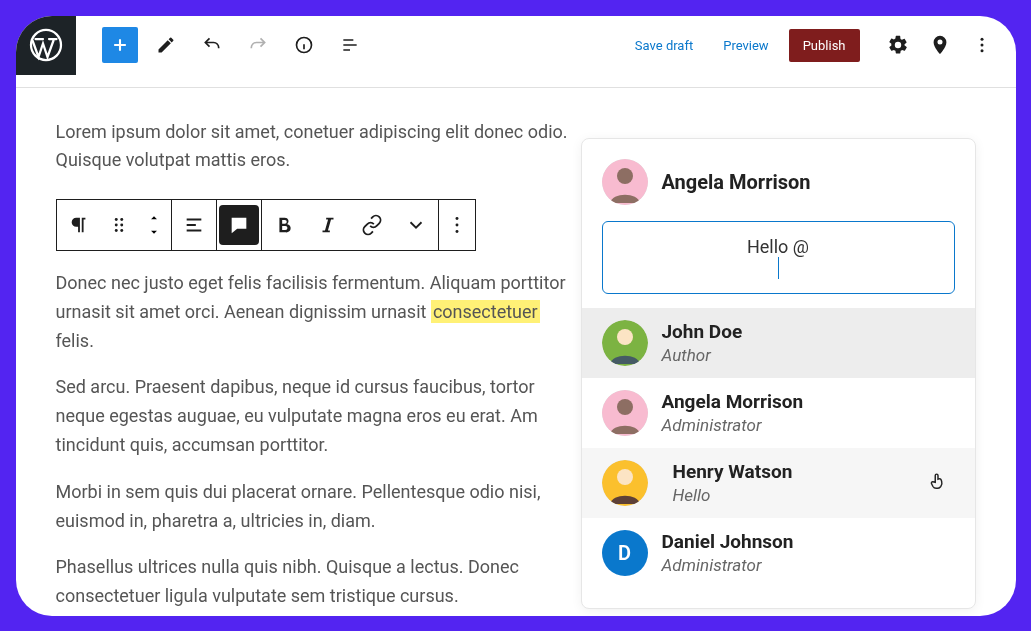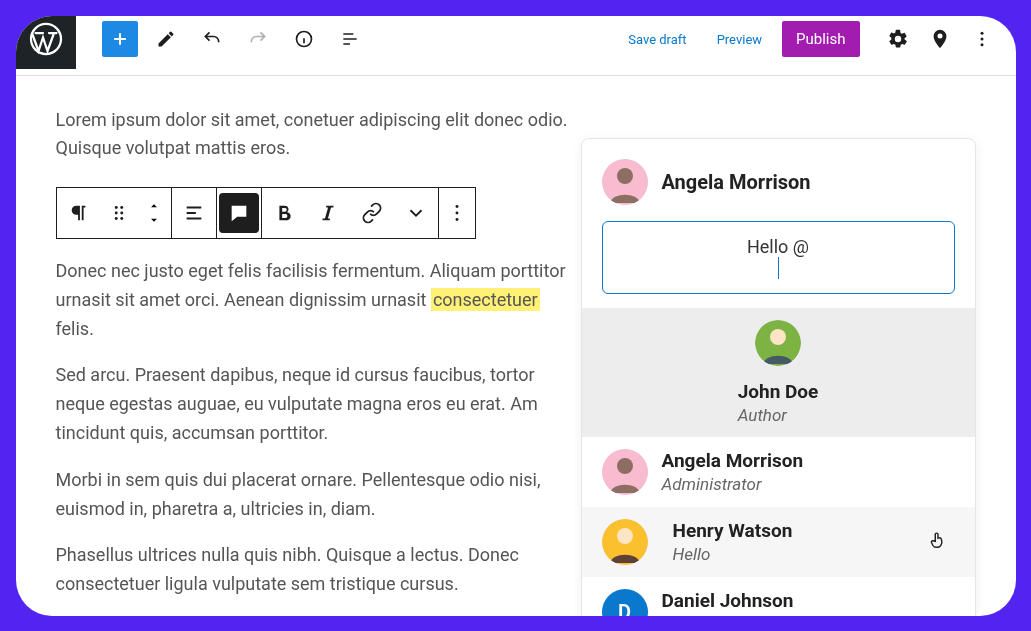--- a/index.html
+++ b/index.html
@@ -16,21 +16,21 @@
     width: 1000px;
     height: 600px;
     background: #fff;
     border-radius: 36px;
     overflow: hidden;
     position: relative;
   }
   .top-bar {
     display: flex;
     align-items: center;
-    height: 60px;
+    height: 72px;
     border-bottom: 1px solid #e0e0e0;
     padding: 0 20px 12px 0;
     gap: 10px;
   }
   .wp-logo {
     width: 60px;
     height: 60px;
     background: #1d2327;
     display: flex;
     align-items: center;
@@ -56,23 +56,23 @@
     align-items: center;
     justify-content: center;
     color: #1e1e1e;
     cursor: pointer;
     border-radius: 2px;
   }
   .icon-btn.faded { color: #b0b0b0; }
   .spacer { flex: 1; }
   .link-btn { color: #0a78cc; font-size: 13px; padding: 6px 10px; cursor: pointer; }
   .publish-btn {
-    background: #a21caf;
+    background: #7f1d1d;
     color: #fff;
-    font-size: 15px;
+    font-size: 13px;
     padding: 9px 14px;
     border-radius: 2px;
     cursor: pointer;
   }
   .right-icons { display: flex; align-items: center; gap: 14px; margin-left: 14px; }
   .right-icons .icon-btn { width: 28px; height: 28px; }
 
   .content {
     padding: 30px 40px;
     display: flex;
@@ -168,21 +168,21 @@
   }
 
   .user-list { }
   .user-item {
     display: flex; align-items: center;
     gap: 14px;
     padding: 12px 20px;
     cursor: pointer;
     position: relative;
   }
-  .user-item.highlighted { background: #ededed; flex-direction: column; }
+  .user-item.highlighted { background: #ededed; }
   .user-item.hover { background: #f6f6f6; gap: 25px; }
   .user-info .uname { font-size: 19px; font-weight: 700; color: #222; }
   .user-info .urole { font-size: 17px; color: #666; margin-top: 2px; font-style: italic; }
   .pointer-cursor {
     position: absolute;
     right: 26px;
     top: 50%;
     transform: translateY(-50%);
   }
   .pointer-cursor svg { width: 22px; height: 22px; }

